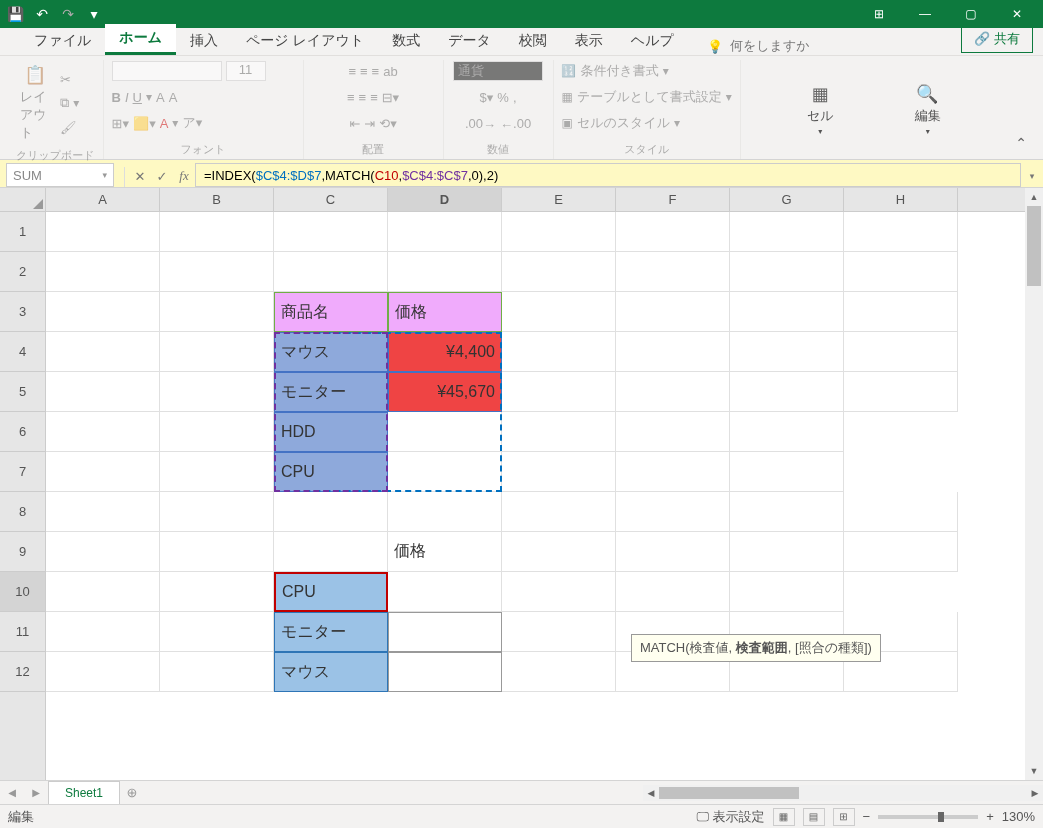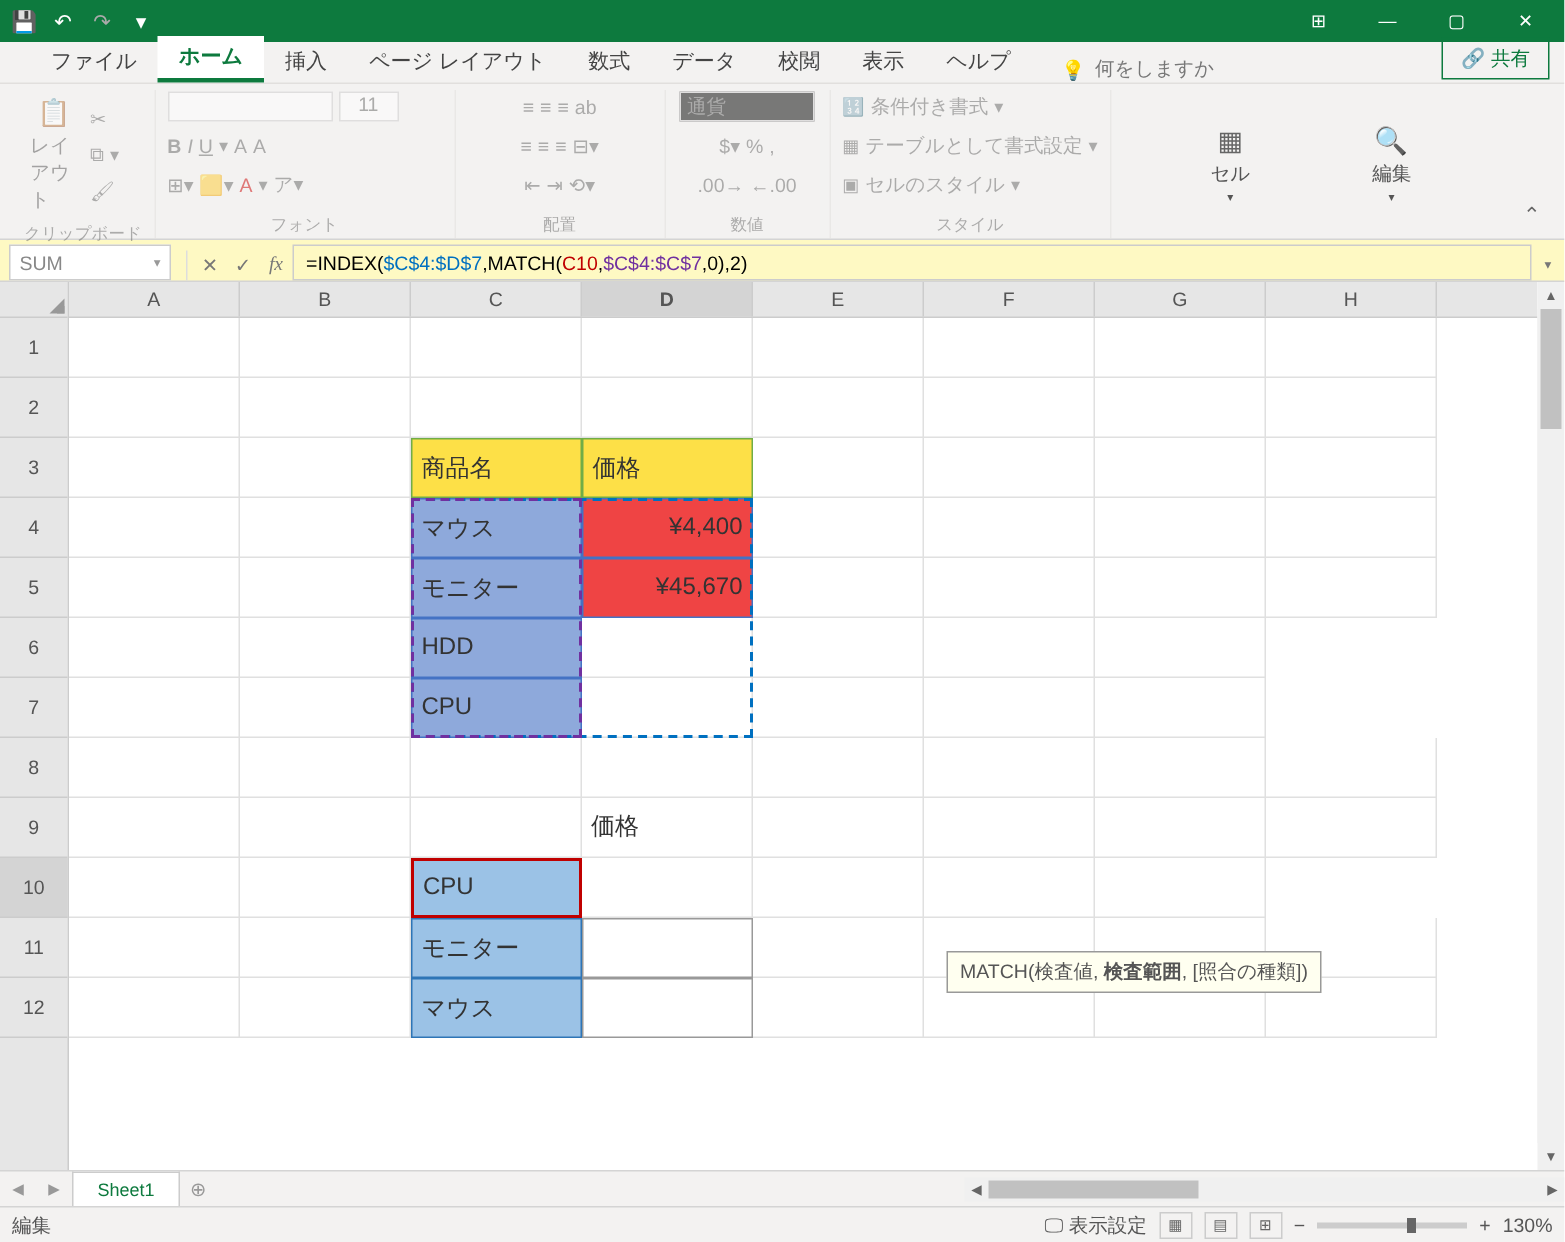--- a/index.html
+++ b/index.html
@@ -40,21 +40,21 @@
 .corner::after{content:"";position:absolute;right:2px;bottom:2px;border:5px solid transparent;border-right-color:#999;border-bottom-color:#999}
 .rowh{height:40px;border-bottom:1px solid #ccc;display:flex;align-items:center;justify-content:center;color:#555;background:#e6e6e6}
 .rowh.sel{background:#d4d4d4;font-weight:normal}
 .gridmain{flex:1;position:relative;overflow:hidden}
 .colhdrs{height:24px;display:flex;background:#e6e6e6;border-bottom:1px solid #ccc}
 .colh{width:114px;border-right:1px solid #ccc;display:flex;align-items:center;justify-content:center;color:#555}
 .colh.sel{background:#d4d4d4;font-weight:bold}
 .cells{position:relative}
 .crow{height:40px;display:flex}
 .cell{width:114px;height:40px;border-right:1px solid #e0e0e0;border-bottom:1px solid #e0e0e0;padding:2px 6px;display:flex;align-items:center;font-size:16px;color:#333;background:#fff;position:relative}
-.cell.hdr{background:#fde047;border:1px solid #70ad47}
+.cell.hdr{background:#f0abfc;border:1px solid #70ad47}
 .cell.prod{background:#8ea9db;border:1px solid #4472c4}
 .cell.price{background:#ef4444;border:1px solid #4472c4;justify-content:flex-end}
 .cell.prod2{background:#9bc2e6;border:1px solid #2e75b6}
 .cell.lookup{background:#9bc2e6;border:2px solid #c00000}
 .cell.edit{background:#fff;overflow:visible}
 .formula-text{position:absolute;left:6px;white-space:nowrap;font-size:17px;font-family:"Consolas",monospace;z-index:5;background:#fff}
 .formula-text .blue{color:#0070c0}.formula-text .red{color:#c00000}.formula-text .purple{color:#7030a0}
 .hl-sel{background:#bdc5d0;padding:0 2px}
 .range-blue{position:absolute;border:2px dashed #0070c0;pointer-events:none;z-index:3}
 .range-purple{position:absolute;border:2px dashed #7030a0;pointer-events:none;z-index:3}

